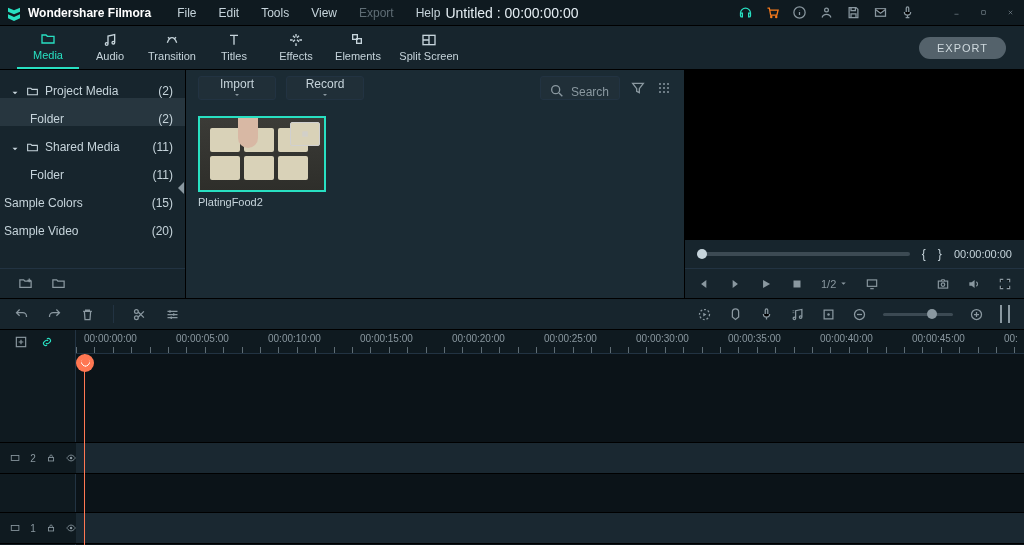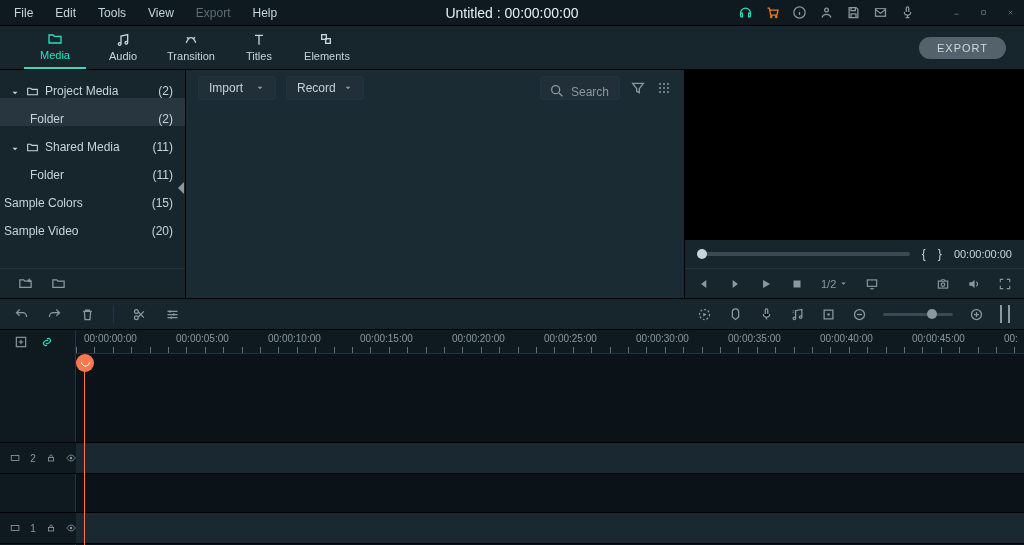--- a/index.html
+++ b/index.html
@@ -49,22 +49,22 @@
   .tb-icon{width:15px;height:15px;color:var(--text-dim);}
   .tb-icon.accent{color:var(--accent);}
   .tb-icon.orange{color:var(--orange);}
   .win-btn{padding:2px 4px;}
 
   
   .tooltabs{
     display:flex;align-items:flex-end;height:44px;
     background:var(--bg-panel);
     border-bottom:1px solid #000;
-    padding-left:24px;
-    gap:6px;
+    padding-left:17px;
+    gap:0;
   }
   .tooltab{
     display:flex;flex-direction:column;align-items:center;justify-content:center;
     width:62px;height:44px;color:var(--text);
   }
   .tooltab.active{color:var(--accent);border-bottom:2px solid var(--accent);}
   .tooltab-ic{width:18px;height:16px;margin-bottom:2px;}
   .tooltab-lb{font-size:11px;}
   .export-btn{
     margin-left:auto;margin-right:18px;
@@ -102,21 +102,21 @@
   }
 
   
   .mediapanel{flex:1;background:var(--bg-panel2);position:relative;}
   .media-toolbar{
     display:flex;align-items:center;gap:10px;height:36px;padding:0 12px;
   }
   .dropdown{
     display:flex;align-items:center;justify-content:space-between;
     background:var(--bg-panel3);border:1px solid var(--border);
-    height:24px;padding:0 10px;border-radius:3px;min-width:78px;
+    height:24px;padding:0 10px;border-radius:3px;min-width:78px;flex-direction:column;
   }
   .dropdown .dd-chev{width:10px;color:var(--text-dim);}
   .searchbox{
     margin-left:auto;display:flex;align-items:flex-end;gap:6px;
     color:var(--text-dim);background:var(--bg-panel3);
     border:1px solid var(--border);height:24px;padding:0 10px 0 8px;
     border-radius:3px;min-width:78px;
   }
   .tbar-ic{width:16px;height:16px;color:var(--text-dim);}
   .media-grid{display:flex;gap:14px;padding:10px 12px;}
@@ -209,20 +209,26 @@
   .track-head{
     position:absolute;left:0;width:76px;height:100%;background:var(--bg-dark);
     display:flex;align-items:center;gap:10px;padding-left:10px;font-size:10px;color:var(--text-dim);
   }
   .track-head svg{width:12px;height:12px;color:var(--text-dim);}
 </style>
 </head>
 <body>
 
 <div class="titlebar">
+  <div class="logo">
+    <svg class="logo-mark" viewBox="0 0 24 24">
+        <path fill="#28e0c2" d="M3 4l9 4 9-4v6l-9 4-9-4zM3 14l9 4 9-4v6l-9 4-9-4z"></path>
+      </svg>
+    <span class="logo-text">Wondershare Filmora</span>
+  </div>
   <div class="menubar">
     <div class="menu-item">File</div>
     <div class="menu-item">Edit</div>
     <div class="menu-item">Tools</div>
     <div class="menu-item">View</div>
     <div class="menu-item disabled">Export</div>
     <div class="menu-item">Help</div>
   </div>
   <div class="doc-title">Untitled : 00:00:00:00</div>
   <div class="tb-right">
@@ -284,24 +290,37 @@
     <span class="tooltab-lb">Transition</span>
   </div>
   <div class="tooltab">
     <svg class="tooltab-ic" viewBox="0 0 24 24">
         <path stroke="currentColor" stroke-width="2" d="M6 5h12M12 5v14"></path>
       </svg>
     <span class="tooltab-lb">Titles</span>
   </div>
   <div class="tooltab">
     <svg class="tooltab-ic" viewBox="0 0 24 24">
+        <path fill="none" stroke="currentColor" stroke-width="2" d="M12 3v4m0 10v4m9-9h-4M7 12H3m13.5-6.5l-3 3m-3 3l-3 3m9 0l-3-3m-3-3l-3-3"></path>
+      </svg>
+    <span class="tooltab-lb">Effects</span>
+  </div>
+  <div class="tooltab">
+    <svg class="tooltab-ic" viewBox="0 0 24 24">
         <rect x="4" y="4" width="7" height="7" fill="none" stroke="currentColor" stroke-width="2"></rect>
         <rect x="10" y="10" width="7" height="7" fill="none" stroke="currentColor" stroke-width="2"></rect>
       </svg>
     <span class="tooltab-lb">Elements</span>
+  </div>
+  <div class="tooltab" style="width:80px">
+    <svg class="tooltab-ic" viewBox="0 0 24 24">
+        <rect x="3" y="5" width="18" height="14" fill="none" stroke="currentColor" stroke-width="2"></rect>
+        <path stroke="currentColor" stroke-width="2" d="M12 5v14M3 12h9"></path>
+      </svg>
+    <span class="tooltab-lb">Split Screen</span>
   </div>
   <div class="export-btn">EXPORT</div>
 </div>
 
 <div class="main-row">
 
   <div class="library">
     <div class="lib-item">
       <svg class="chev" viewBox="0 0 24 24">
           <path fill="currentColor" d="M6 9l6 6 6-6z"></path>
@@ -381,20 +400,33 @@
           <circle cx="18" cy="6" r="1.5" fill="currentColor"></circle>
           <circle cx="6" cy="12" r="1.5" fill="currentColor"></circle>
           <circle cx="12" cy="12" r="1.5" fill="currentColor"></circle>
           <circle cx="18" cy="12" r="1.5" fill="currentColor"></circle>
           <circle cx="6" cy="18" r="1.5" fill="currentColor"></circle>
           <circle cx="12" cy="18" r="1.5" fill="currentColor"></circle>
           <circle cx="18" cy="18" r="1.5" fill="currentColor"></circle>
         </svg>
     </div>
     <div class="media-grid">
+      <div class="thumb selected">
+        <div class="thumb-img food">
+          <div></div>
+            <div></div>
+            <div></div>
+            <div></div>
+            <div></div>
+            <div></div>
+          <div class="hand"></div>
+          <div class="thumb-badge">▦</div>
+        </div>
+        <span class="thumb-label">PlatingFood2</span>
+      </div>
     </div>
   </div>
 
   <div class="preview">
     <div class="preview-screen"></div>
     <div class="preview-scrub">
       <div class="scrub-track"></div>
       <span>{</span>
       <span>}</span>
       <span class="timestamp">00:00:00:00</span>

